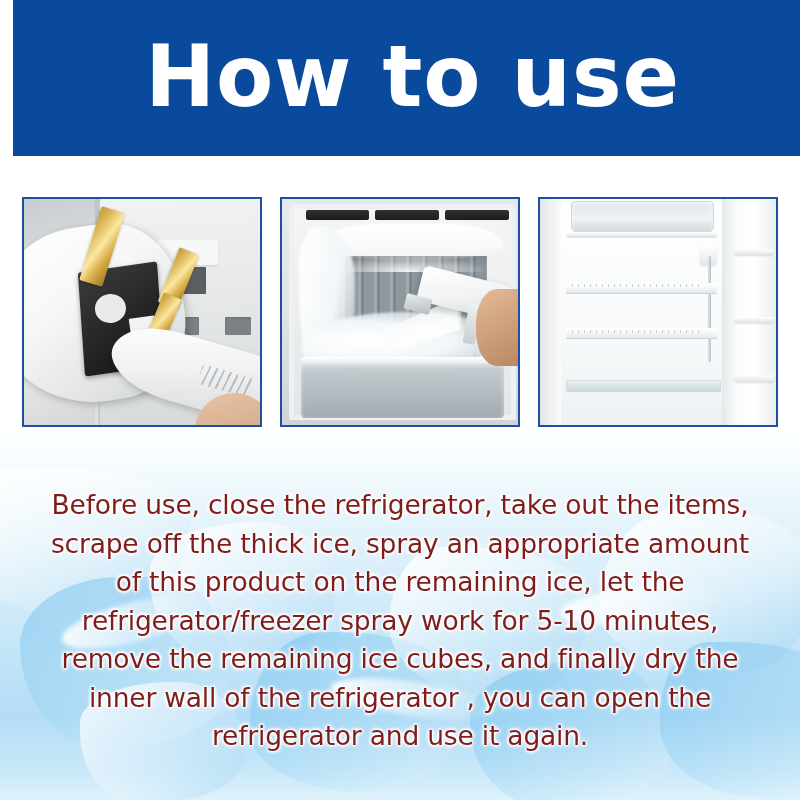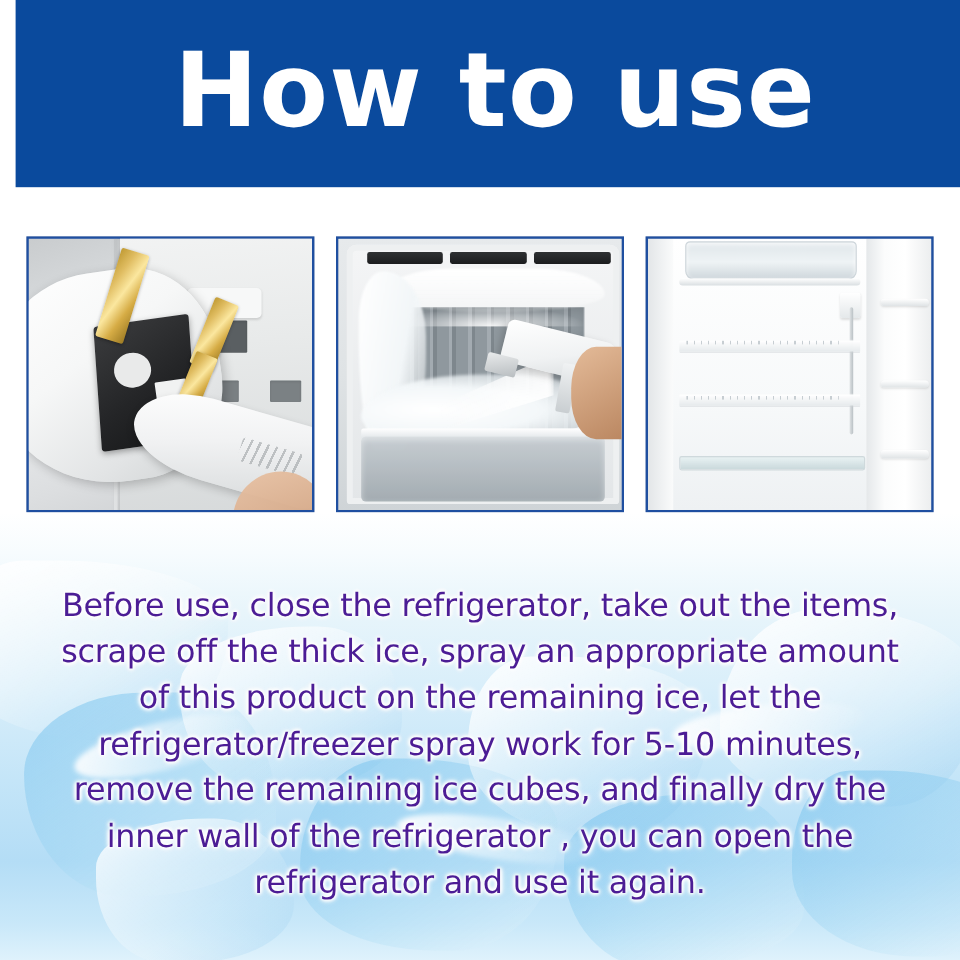--- a/index.html
+++ b/index.html
@@ -414,21 +414,21 @@
     border-radius: 50%;
   }
 
   
   .body-text {
     position: absolute;
     left: 38px;
     top: 486px;
     width: 724px;
     text-align: center;
-    color: #4c1d95;
+    color: #7f1d1d;
     font-family: "DejaVu Sans", sans-serif;
     font-size: 26.5px;
     line-height: 38.5px;
     letter-spacing: -0.2px;
     text-shadow:
        0 0 5px #ffffff,  0 0 5px #ffffff,
        1px 0 3px #ffffff, -1px 0 3px #ffffff,
        0 1px 3px #ffffff, 0 -1px 3px #ffffff;
   }
 </style>

